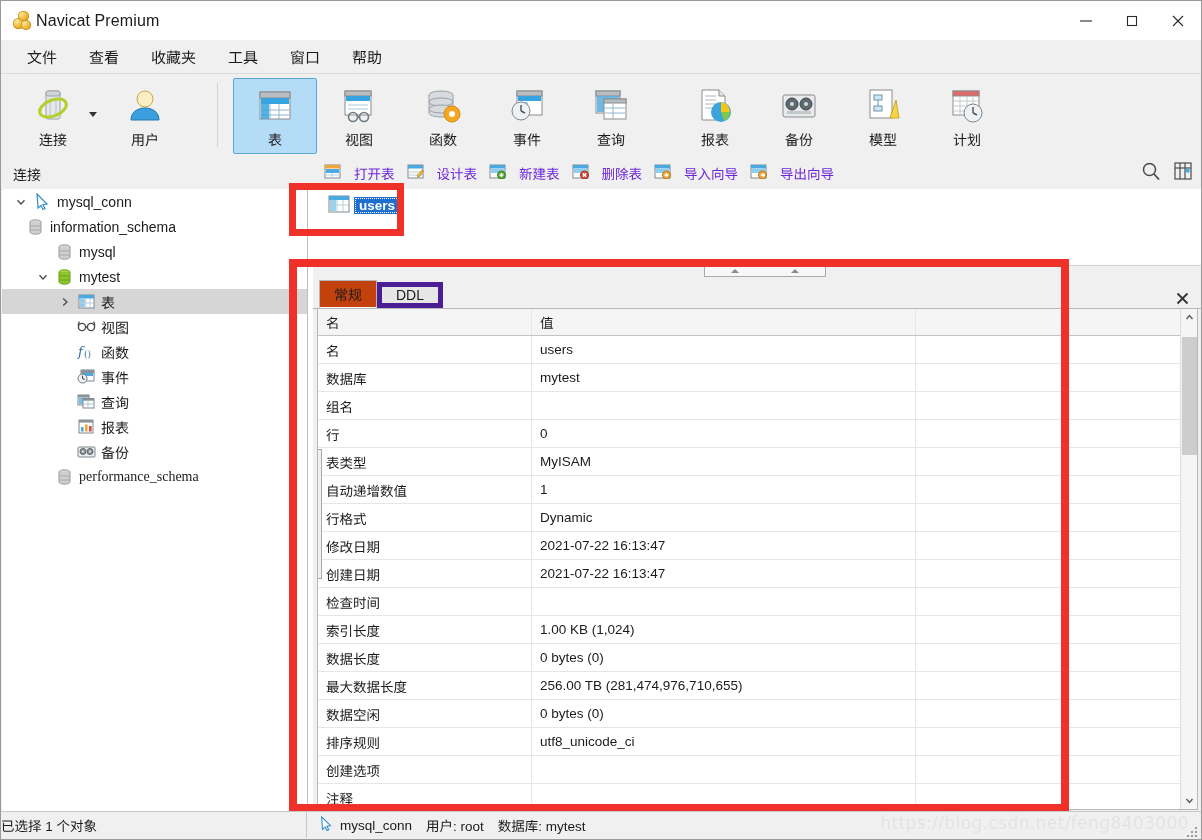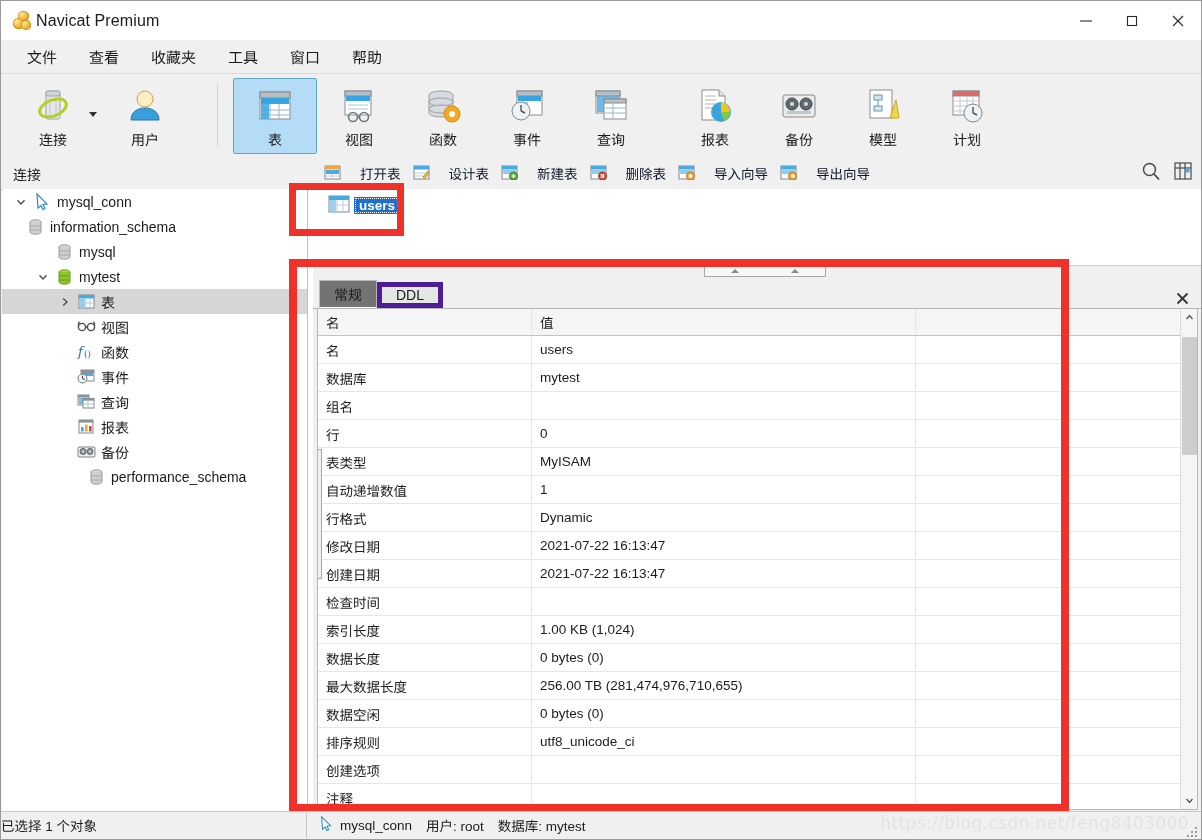--- a/index.html
+++ b/index.html
@@ -47,21 +47,21 @@
   .tbtn .ic{height:42px;display:flex;align-items:center;justify-content:center;}
   .tbtn .lb{font-size:14px;color:#1b1b1b;margin-top:2px;}
   .caret{width:0;height:0;border-left:4px solid transparent;border-right:4px solid transparent;
          border-top:5px solid #333;margin-top:38px;margin-left:-6px;}
 
   
   .subbar{position:absolute;left:0;top:156px;width:1200px;height:32px;background:#f0f0f0;
           border-bottom:1px solid #c8c8c8;}
   .subbar .lbl{position:absolute;left:12px;top:7px;font-size:14px;color:#1b1b1b;}
   .actbtns{position:absolute;left:318px;top:3px;display:flex;align-items:center;gap:2px;}
-  .actbtn{display:flex;align-items:flex-end;gap:19px;padding:3px 5px;font-size:13.5px;color:#0f172a;}
+  .actbtn{display:flex;align-items:center;gap:13px;padding:3px 5px;font-size:13.5px;color:#6d28d9;}
   .subbar-right{position:absolute;right:8px;top:4px;display:flex;align-items:center;gap:12px;}
 
   
   .leftpane{position:absolute;left:1px;top:188px;width:305px;height:625px;background:#ffffff;
             border-right:1px solid #bfbfbf;overflow:hidden;}
   .tnode{height:25px;display:flex;align-items:center;white-space:nowrap;font-size:14px;color:#1b1b1b;}
   .tnode.sel{background:#d6d6d6;}
   .tw{width:22px;display:flex;align-items:center;justify-content:center;flex:none;}
   .tw svg{display:block;}
   .ticon{width:20px;display:flex;align-items:center;justify-content:center;flex:none;margin-right:5px;}
@@ -77,21 +77,21 @@
          font-family:"DejaVu Sans","Liberation Sans",sans-serif;}
 
   
   .proppanel{position:absolute;left:5px;top:77px;width:889px;height:548px;background:#f0f0f0;}
   .hsplit{position:absolute;left:0;top:0;width:889px;height:11px;background:#f0f0f0;}
   .hsplit .grip{position:absolute;left:391px;top:0px;width:122px;height:11px;background:#f7f7f7;
                 border:1px solid #a9a9a9;box-sizing:border-box;}
   .tabrow{position:absolute;left:0;top:11px;width:889px;height:31px;background:#f0f0f0;border-bottom:1px solid #b7b7b7;}
   .tab{position:absolute;top:3px;height:28px;display:flex;align-items:center;justify-content:center;
        box-sizing:border-box;font-size:14px;color:#1b1b1b;padding:0 14px;}
-  .tab.active{background:#737373;border:1px solid #b7b7b7;border-bottom:1px solid #ffffff;z-index:2;}
+  .tab.active{background:#c2410c;border:1px solid #b7b7b7;border-bottom:1px solid #ffffff;z-index:2;}
   .tab.inactive{background:#e6e6e6;border:5px solid #4c1d95;top:5px;height:26px;}
   .panel-close{position:absolute;right:10px;top:11px;width:20px;height:20px;display:flex;
                align-items:center;justify-content:center;color:#3a3a3a;font-size:14px;}
 
   .gridwrap{position:absolute;left:4px;top:42px;width:881px;height:502px;background:#ffffff;
             border:1px solid #b7b7b7;box-sizing:border-box;overflow:hidden;}
   .vsplitmark{position:absolute;left:-5px;top:140px;width:9px;height:130px;background:#f0f0f0;
               border:1px solid #a9a9a9;box-sizing:border-box;}
 
   table.props{border-collapse:collapse;table-layout:fixed;width:879px;}
@@ -603,21 +603,21 @@
             <rect x="1" y="2" width="17" height="10" rx="1" fill="#eceef0" stroke="#7d878d"></rect>
             <circle cx="6" cy="6.5" r="3" fill="#8f989e" stroke="#5b6368"></circle>
             <circle cx="6" cy="6.5" r="1" fill="#e4e7e9"></circle>
             <circle cx="13" cy="6.5" r="3" fill="#8f989e" stroke="#5b6368"></circle>
             <circle cx="13" cy="6.5" r="1" fill="#e4e7e9"></circle>
           </svg>
         </span>
       <span>备份</span>
     </div>
 
-    <div class="tnode" style="padding-left:84px;">
+    <div class="tnode" style="padding-left:52px;font-family:Liberation Serif, serif;">
       <span class="ticon">
           <svg width="15" height="16" viewBox="0 0 15 16">
             <ellipse cx="7.5" cy="3" rx="5.5" ry="2.2" fill="#d6d6d6" stroke="#9b9b9b"></ellipse>
             <path d="M2 3v10c0 1.2 2.4 2.2 5.5 2.2S13 14.2 13 13V3" fill="#cfcfcf" stroke="#9b9b9b"></path>
             <g stroke="#a8a8a8">
               <line x1="2" y1="7" x2="13" y2="7"></line>
               <line x1="2" y1="11" x2="13" y2="11"></line>
             </g>
           </svg>
         </span>

